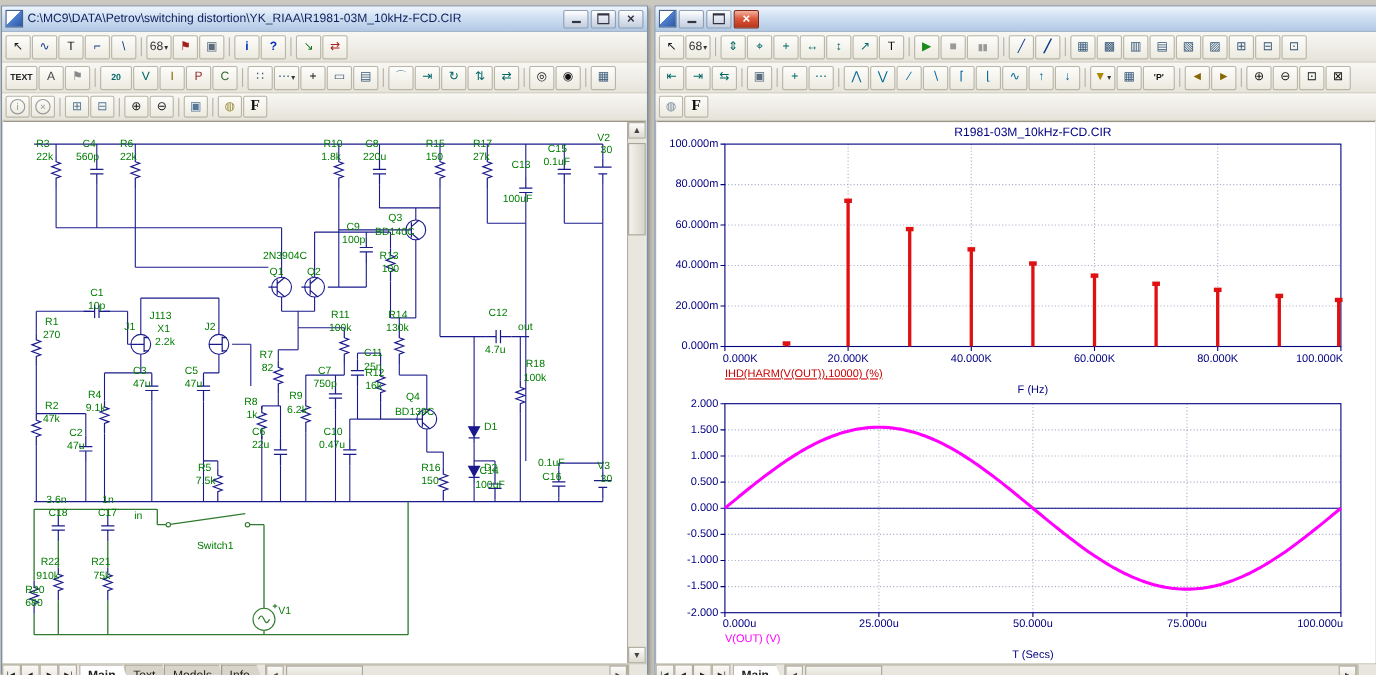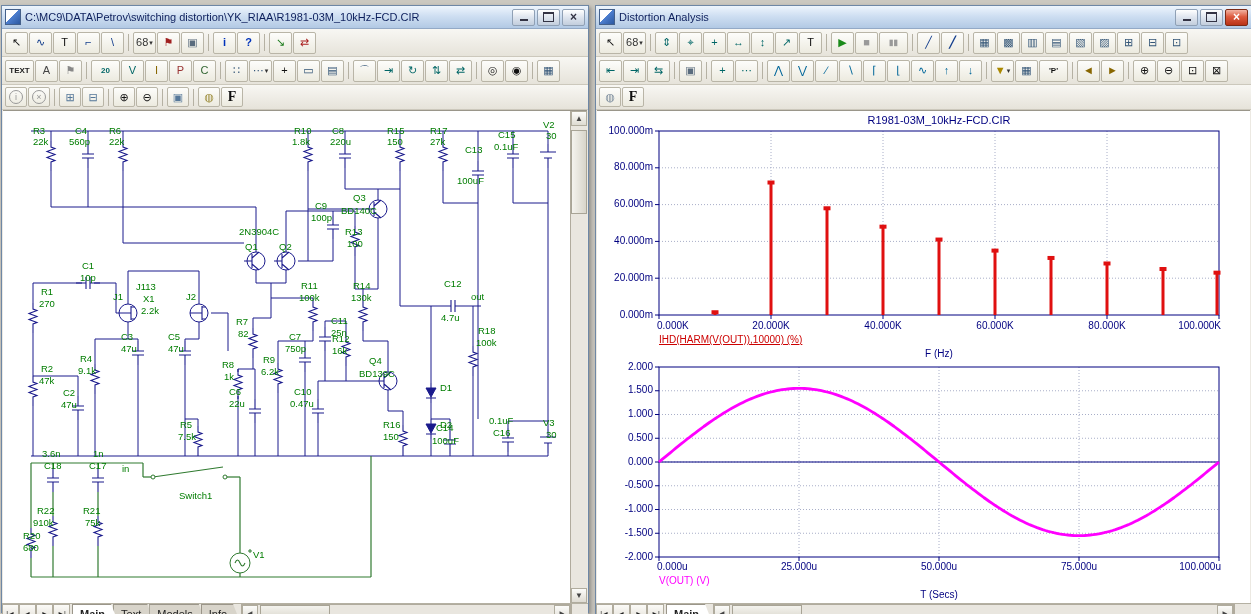--- a/index.html
+++ b/index.html
@@ -542,21 +542,20 @@
         </span>
       <span class="sbtn">►</span>
     </span>
     <span class="corner">◢</span>
   </div>
 </div>
 
 <div class="window" id="win-right">
   <div class="titlebar">
     <span class="winicon"></span>
-    <span class="title">Distortion Analysis</span>
     <span class="winbtns">
       <span class="wbtn">
           <span class="ic-min"></span>
         </span>
       <span class="wbtn">
           <span class="ic-max"></span>
         </span>
       <span class="wbtn close-active">
           <span class="ic-close">×</span>
         </span>

